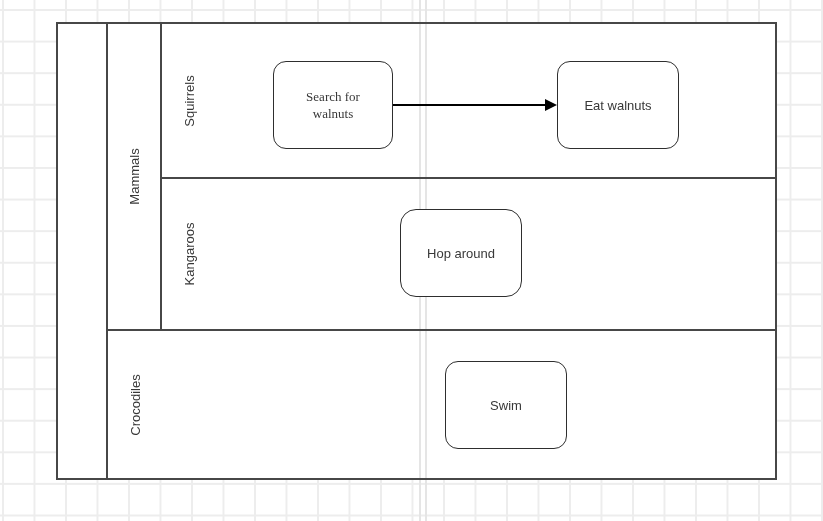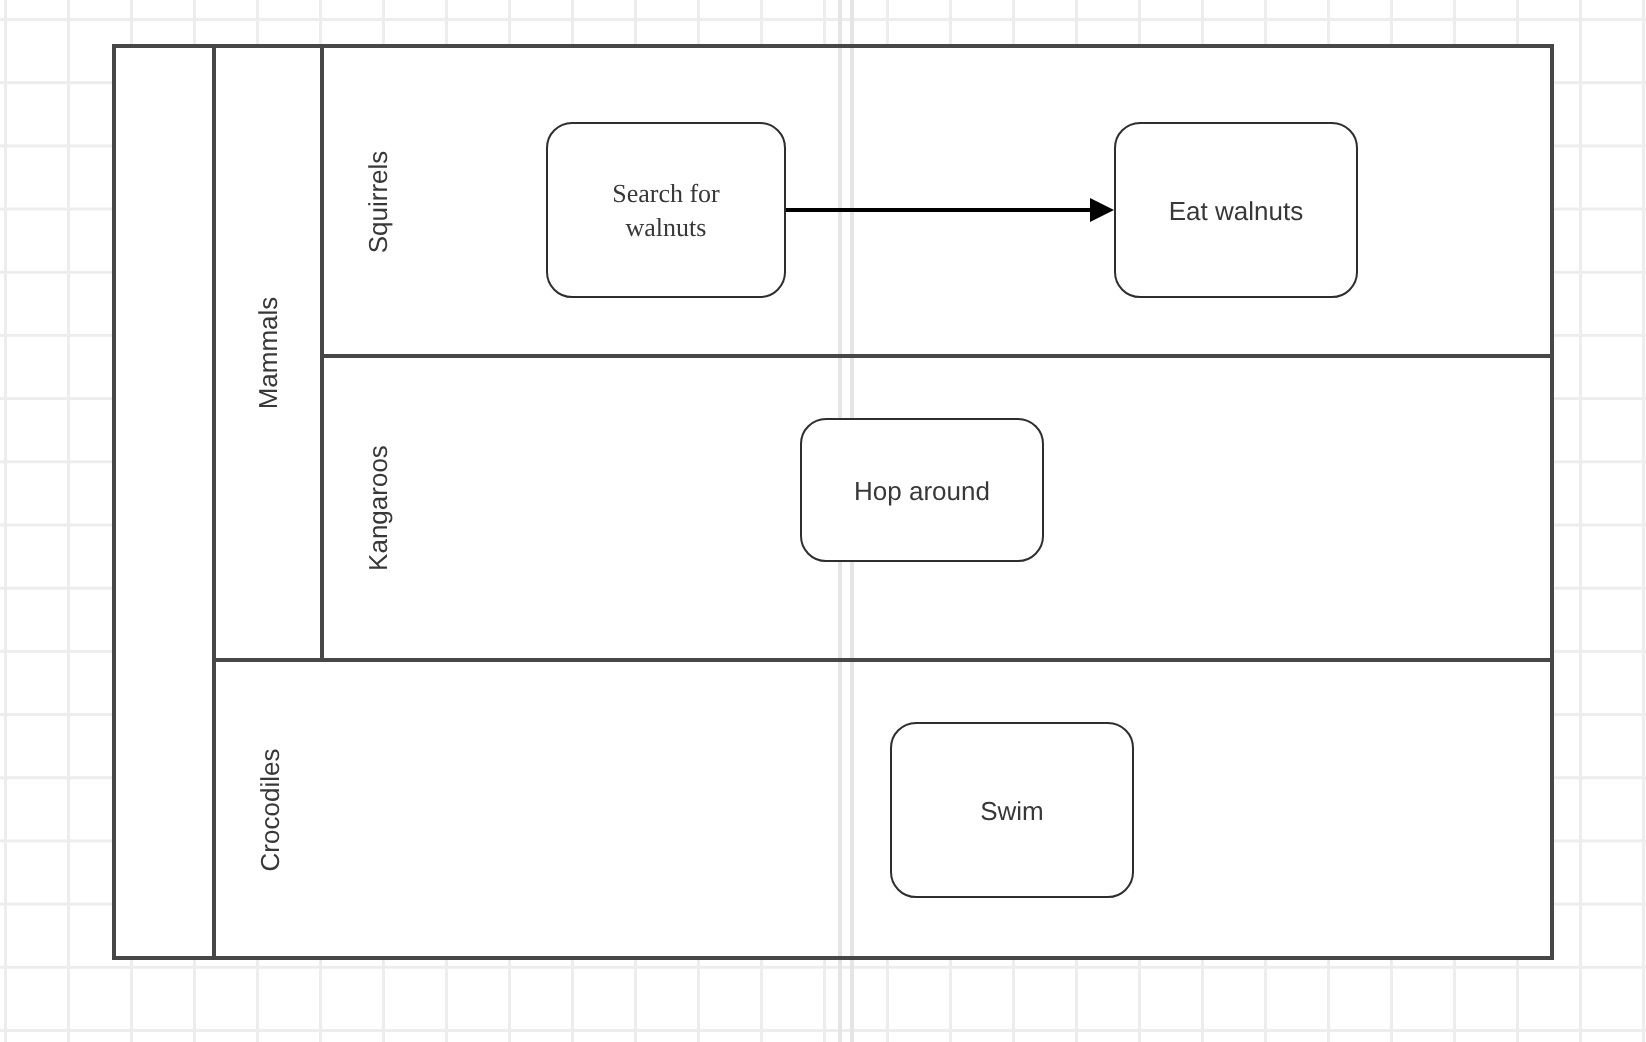--- a/index.html
+++ b/index.html
@@ -86,21 +86,21 @@
     align-items: center;
     justify-content: center;
     text-align: center;
     font-size: 13px;
     line-height: 17px;
     color: var(--text, #383838);
     padding: 0 13px;
   }
   .task-search { left: 273px; top: 61px;  width: 120px; height: 88px; font-family: Liberation Serif, serif; }
   .task-eat    { left: 557px; top: 61px;  width: 122px; height: 88px; }
-  .task-hop    { left: 400px; top: 209px; width: 122px; height: 72px; }
+  .task-hop    { left: 400px; top: 209px; width: 122px; height: 88px; border-radius: 16px; }
   .task-swim   { left: 445px; top: 361px; width: 122px; height: 88px; align-items: center; }
 
   
   .arrow-line {
     left: 393px; top: 104.2px;
     width: 152px; height: 1.6px;
     background: var(--arrow, #000000);
   }
   .arrow-head {
     left: 545px; top: 98.5px;

